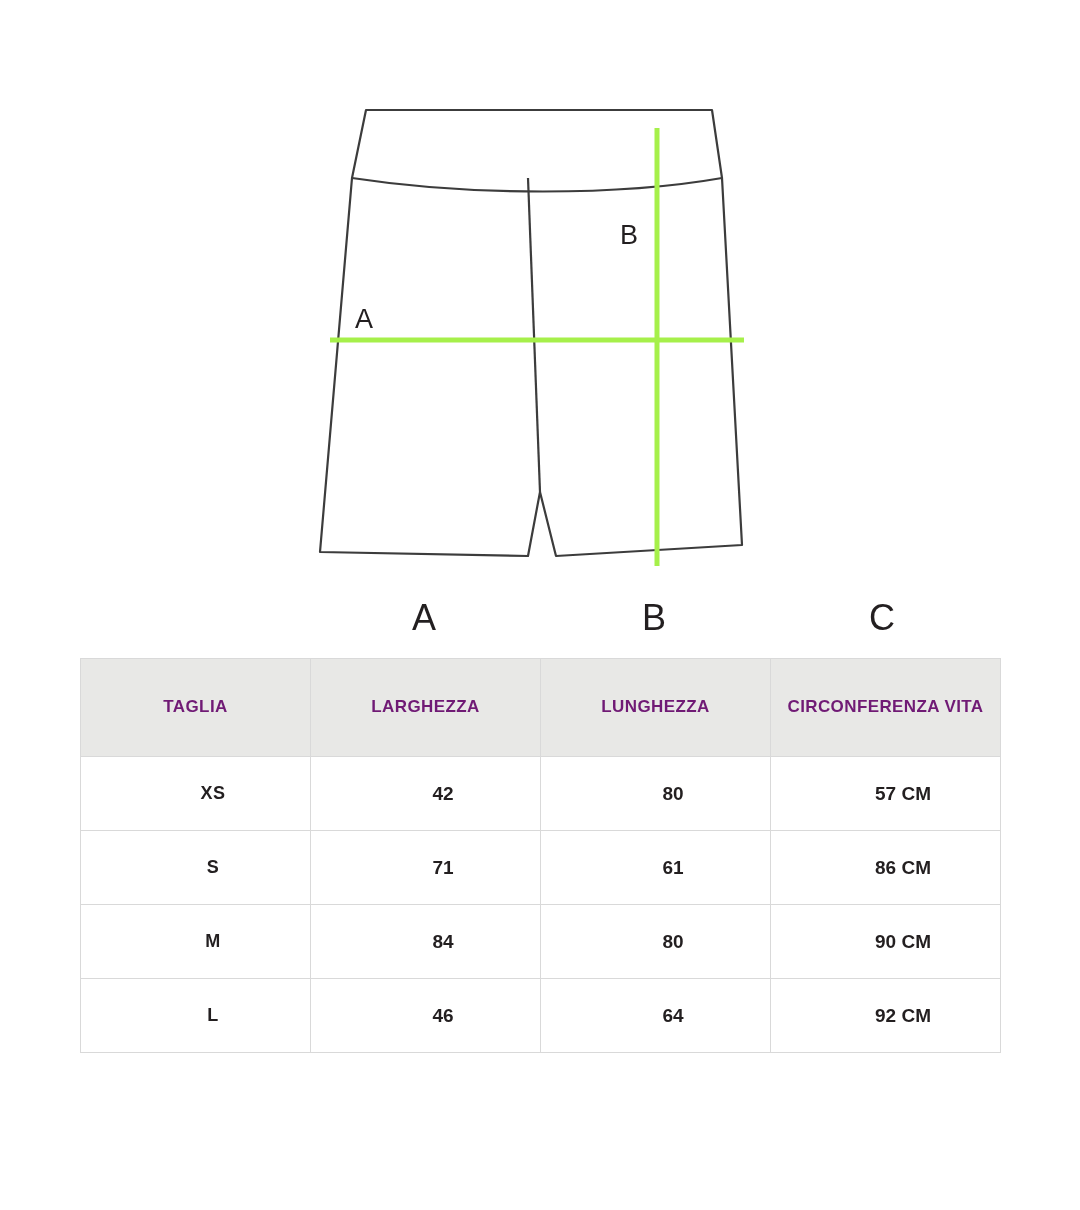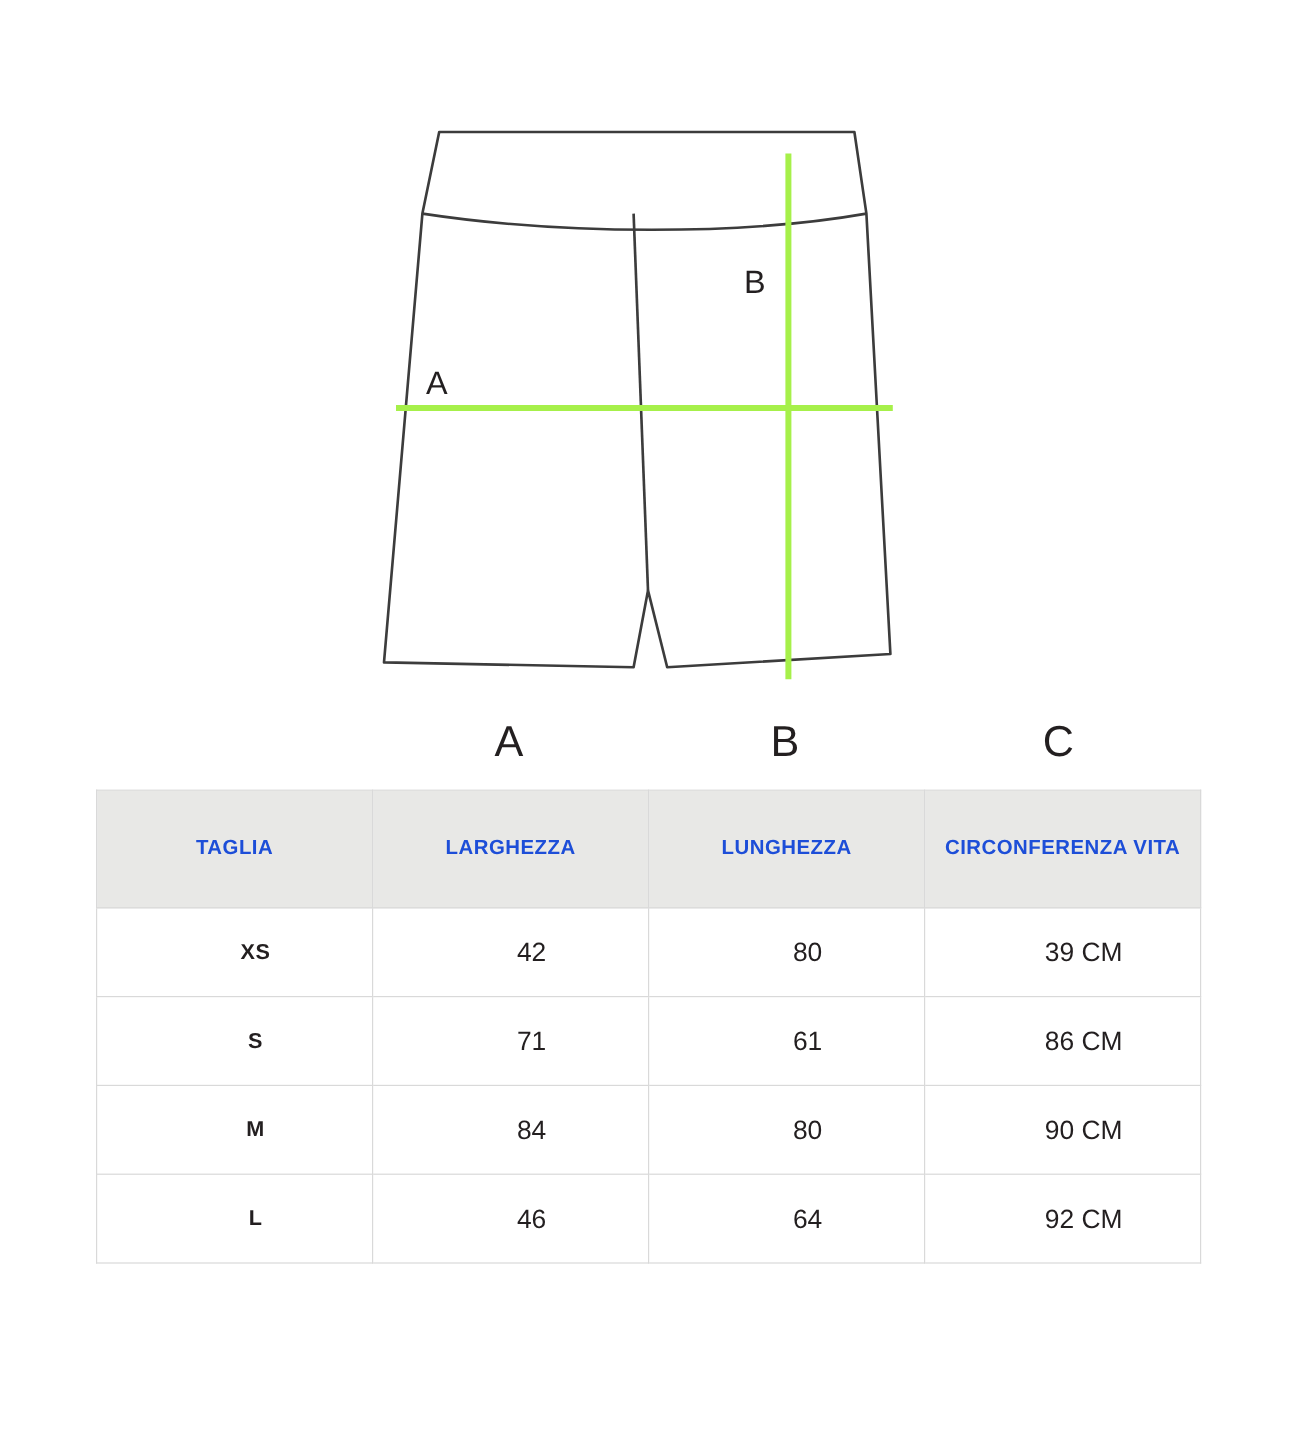--- a/index.html
+++ b/index.html
@@ -75,26 +75,26 @@
     padding-left: 36px;
   }
   table.size-table thead th {
     background: #e8e8e6;
     font-size: 17px;
     font-weight: bold;
     letter-spacing: 0.4px;
     height: 98px;
     padding: 8px 6px;
     line-height: 1.35;
-    color: #1d4ed8;
+    color: #701a75;
   }
   table.size-table tbody td {
     height: 74px;
-    font-size: 22px;
-    font-weight: 400;
+    font-size: 19px;
+    font-weight: 700;
     color: #231f20;
   }
   table.size-table tbody td.size-cell {
     font-weight: bold;
     font-size: 18px;
     letter-spacing: 0.5px;
   }
   col.c-size { width: 230px; }
   col.c-a { width: 230px; }
   col.c-b { width: 230px; }
@@ -141,21 +141,21 @@
         <th>LARGHEZZA</th>
         <th>LUNGHEZZA</th>
         <th>CIRCONFERENZA VITA</th>
       </tr>
     </thead>
     <tbody>
       <tr>
         <td class="size-cell">XS</td>
         <td>42</td>
         <td>80</td>
-        <td>39 CM</td>
+        <td>57 CM</td>
       </tr>
       <tr>
         <td class="size-cell">S</td>
         <td>71</td>
         <td>61</td>
         <td>86 CM</td>
       </tr>
       <tr>
         <td class="size-cell">M</td>
         <td>84</td>

